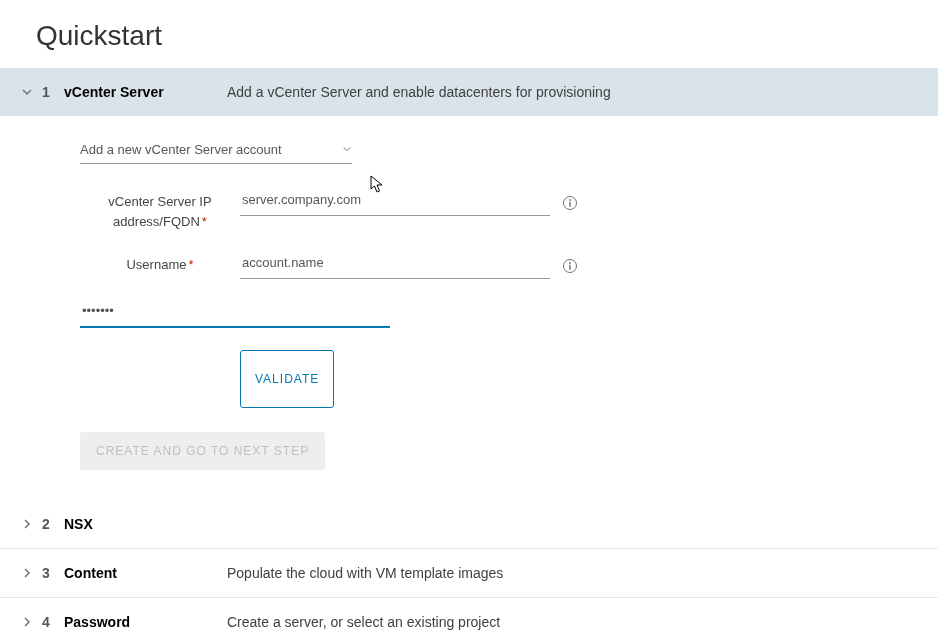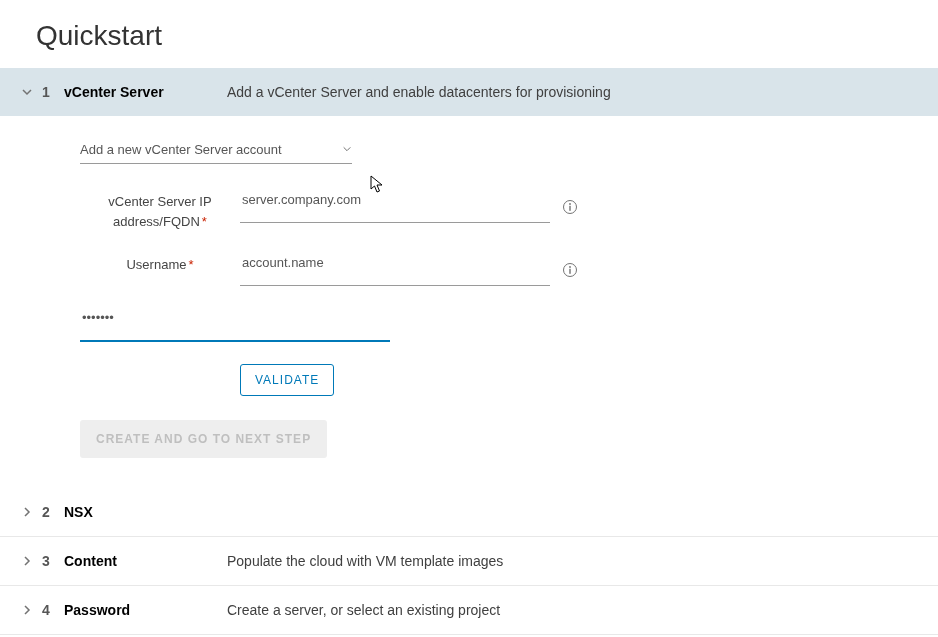--- a/index.html
+++ b/index.html
@@ -99,21 +99,21 @@
       margin-left: 2px;
     }
     .field-input-wrap {
       display: flex;
       align-items: center;
     }
     .text-input {
       width: 310px;
       border: none;
       border-bottom: 1px solid #9a9a9a;
-      padding: 2px 0 15px 2px;
+      padding: 2px 0 8px 2px;
       font-size: 13px;
       color: #565656;
       outline: none;
       font-family: inherit;
       background: transparent;
     }
     .text-input.focused {
       border-bottom: 2px solid #0079b8;
     }
     .info-icon {
@@ -125,35 +125,35 @@
       margin-left: 160px;
       margin-top: 10px;
       margin-bottom: 24px;
     }
     .btn-validate {
       border: 1px solid #0079b8;
       background: #fff;
       color: #0079b8;
       font-size: 12px;
       letter-spacing: 1px;
-      padding: 8px 14px;
+      padding: 21px 14px;
       border-radius: 3px;
       cursor: pointer;
       font-weight: 500;
     }
     .btn-primary-disabled {
       border: none;
       background: #eeeeee;
       color: #bfbfbf;
       font-size: 12px;
       letter-spacing: 1px;
       padding: 12px 16px;
       border-radius: 3px;
       cursor: not-allowed;
-      font-weight: 700;
+      font-weight: 400;
     }
     .cursor-pointer {
       position: absolute;
       left: 370px;
       top: 175px;
       pointer-events: none;
     }
   </style>
 </head>
 <body>

